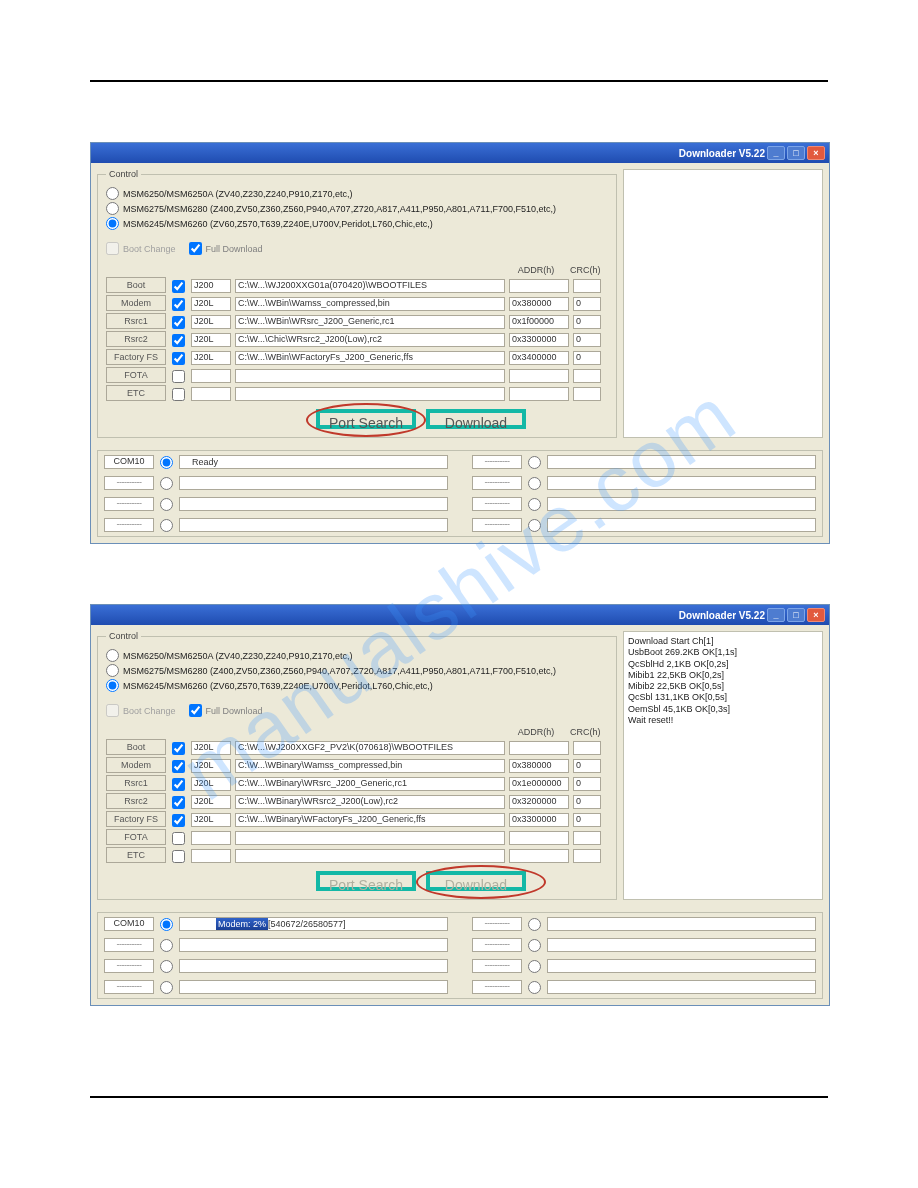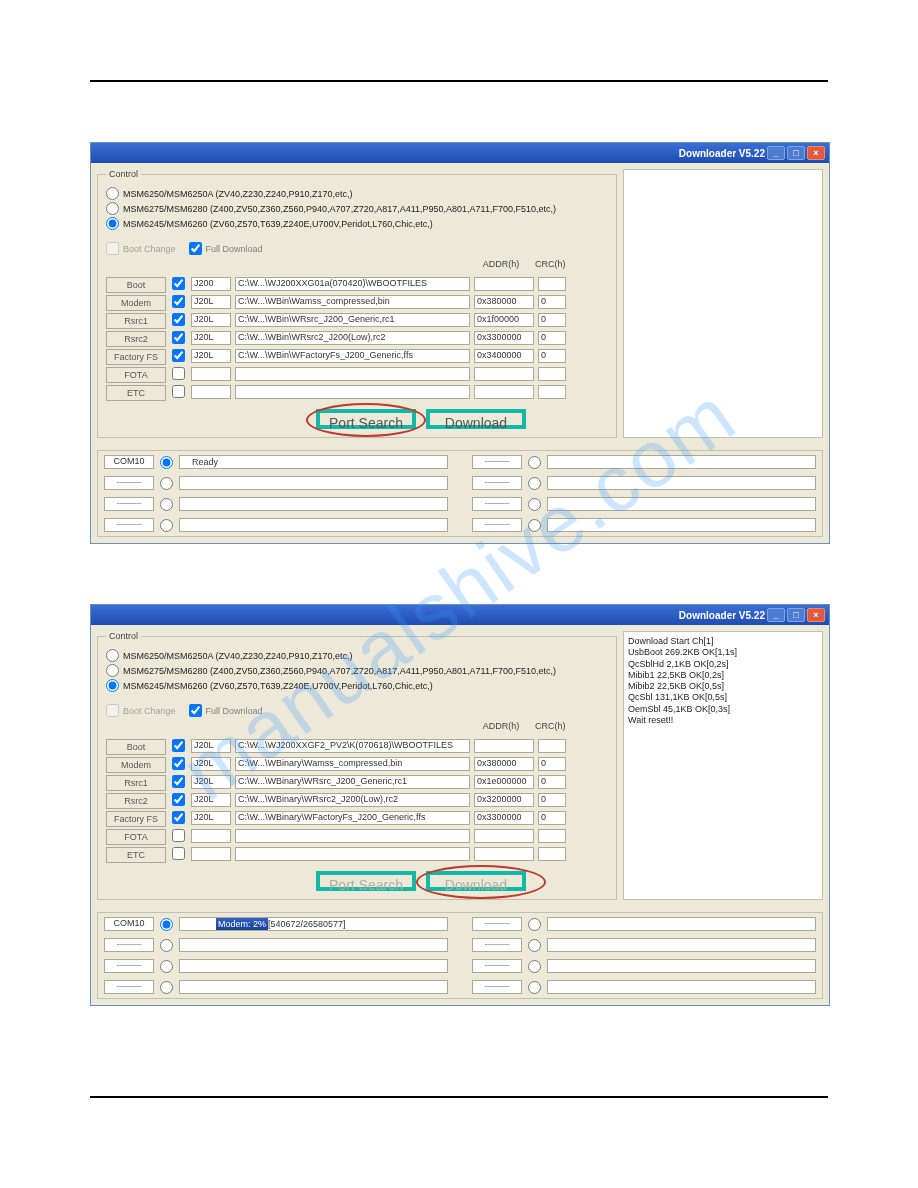--- a/index.html
+++ b/index.html
@@ -21,25 +21,25 @@
 
   fieldset.control { border: 1px solid #c0c0b0; padding: 6px 8px 8px 8px; position: relative; }
   fieldset.control > legend { font-size: 9px; padding: 0 3px; color: #444; }
 
   .radio-row { margin: 2px 0; display: flex; align-items: center; gap: 4px; color: #222; }
   .radio-row input[type=radio]{ margin:0; }
   .check-row { margin: 12px 0 4px 0; display: flex; align-items: center; gap: 4px; color: #808080; }
   .check-row .disabled { color: #a0a0a0; }
   .check-row input[type=checkbox]{ margin:0; }
 
-  .slot { display: flex; align-items: flex-start; gap: 4px; margin: 2px 0; }
+  .slot { display: flex; align-items: flex-end; gap: 4px; margin: 2px 0; }
   .slot .btn { width: 60px; height: 16px; font-size: 9px; background: #ece9d8; border: 1px solid #aca899; color: #555; text-align: center; line-height: 14px; display: inline-block; }
   .slot input[type=checkbox] { margin: 0 2px; }
   .slot .model { width: 40px; height: 14px; border: 1px solid #aca899; background: #fff; padding: 0 2px; font-size: 9px; }
-  .slot .path { width: 235px; height: 14px; border: 1px solid #aca899; background: #fff; padding: 0 2px; font-size: 9px; }
+  .slot .path { width: 270px; height: 14px; border: 1px solid #aca899; background: #fff; padding: 0 2px; font-size: 9px; }
   .slot .addr { width: 60px; height: 14px; border: 1px solid #aca899; background: #fff; padding: 0 2px; font-size: 9px; }
   .slot .crc { width: 28px; height: 14px; border: 1px solid #aca899; background: #fff; padding: 0 2px; font-size: 9px; }
   .slot .addr-hdr, .slot .crc-hdr { text-align: center; color: #444; }
   .slot .addr-hdr { width: 60px; } .slot .crc-hdr { width: 28px; }
 
   .btnrow { display: flex; gap: 10px; margin: 8px 0 0 210px; }
   .big-btn { width: 100px; height: 20px; border: 4px solid #14b8a6; background: #ece9d8; color: #555; font-size: 14px; line-height: 20px; text-align: center; }
   .big-btn.disabled { color: #b0b0a0; }
 
   .circle { position: absolute; border: 2px solid #c0392b; border-radius: 50% / 50%; pointer-events: none; }
@@ -130,21 +130,21 @@
                 <input type="checkbox" checked="" style="">
                 <span class="model">J20L</span>
                 <span class="path">C:\W...\WBin\WRsrc_J200_Generic,rc1</span>
                 <span class="addr">0x1f00000</span>
                 <span class="crc">0</span>
               </div>
               <div class="slot">
                 <span class="btn">Rsrc2</span>
                 <input type="checkbox" checked="" style="">
                 <span class="model">J20L</span>
-                <span class="path">C:\W...\WBin\WRsrc2_J200(Low),rc2</span>
+                <span class="path">C:\W...\Chic\WRsrc2_J200(Low),rc2</span>
                 <span class="addr">0x3300000</span>
                 <span class="crc">0</span>
               </div>
               <div class="slot">
                 <span class="btn">Factory FS</span>
                 <input type="checkbox" checked="" style="">
                 <span class="model">J20L</span>
                 <span class="path">C:\W...\WBin\WFactoryFs_J200_Generic,ffs</span>
                 <span class="addr">0x3400000</span>
                 <span class="crc">0</span>

